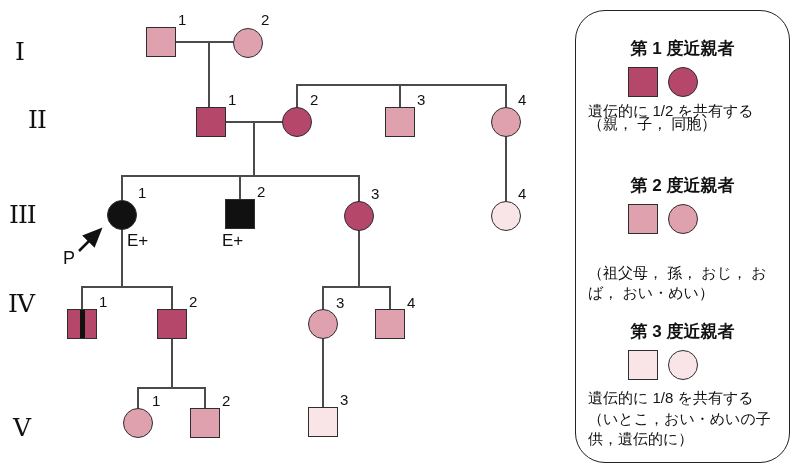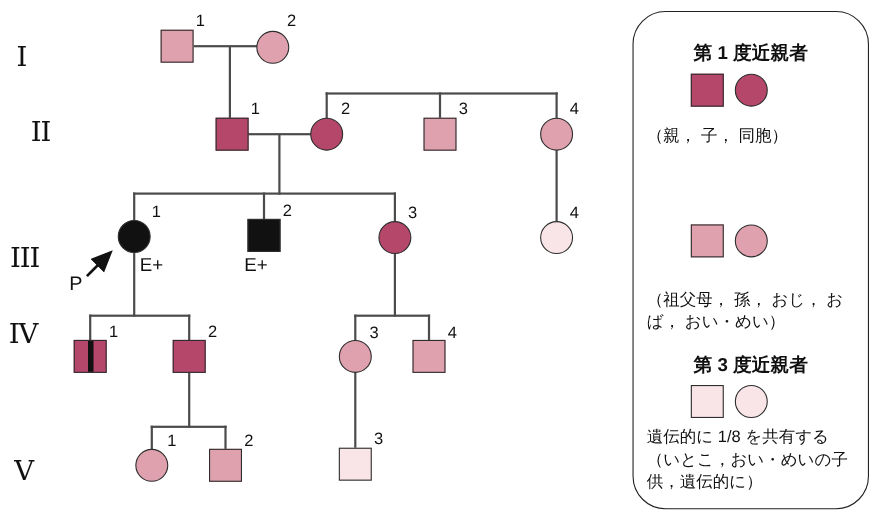--- a/index.html
+++ b/index.html
@@ -46,21 +46,21 @@
     position:absolute;left:588px;width:198px;font-size:15px;line-height:20px;color:#111;
   }
 </style>
 </head>
 <body>
 
 <div id="canvas">
 
   <div class="gen" style="left:15px;top:37px">I</div>
   <div class="gen" style="left:28px;top:105px">II</div>
-  <div class="gen" style="left:9px;top:220px">III</div>
+  <div class="gen" style="left:9px;top:200px">III</div>
   <div class="gen" style="left:8px;top:289px">IV</div>
   <div class="gen" style="left:13px;top:413px">V</div>
 
   <div class="hl" style="left:176px;top:41px;width:58px"></div>
   <div class="vl" style="left:208px;top:42px;height:66px"></div>
   <div class="hl" style="left:225px;top:121px;width:58px"></div>
   <div class="hl" style="left:296px;top:84px;width:211px"></div>
   <div class="vl" style="left:296px;top:84px;height:24px"></div>
   <div class="vl" style="left:399px;top:84px;height:24px"></div>
   <div class="vl" style="left:505px;top:84px;height:24px"></div>
@@ -136,22 +136,24 @@
   <div class="node" style="left: 190px; top: 408px; background: rgb(223, 161, 174);"></div>
   <div class="num" style="left:222px;top:393px">2</div>
   <div class="node" style="left: 308px; top: 407px; background: rgb(249, 228, 231);"></div>
   <div class="num" style="left:340px;top:392px">3</div>
 
   <div class="legend-box"></div>
 
   <div class="ltitle" style="top:37px">第 1 度近親者</div>
   <div class="lshape" style="left: 628px; top: 67px; background: rgb(181, 71, 107);"></div>
   <div class="lshape ci" style="left: 668px; top: 67px; background: rgb(181, 71, 107);"></div>
+  <div class="ltext" style="top:101px">遺伝的に 1/2 を共有する</div>
   <div class="ltext" style="top:114px">（親， 子， 同胞）</div>
 
+  <div class="ltitle" style="top:174px">第 2 度近親者</div>
   <div class="lshape" style="left: 628px; top: 204px; background: rgb(223, 161, 174);"></div>
   <div class="lshape ci" style="left: 668px; top: 204px; background: rgb(223, 161, 174);"></div>
   <div class="ltext" style="top:263px">（祖父母， 孫， おじ， おば， おい・めい）</div>
 
   <div class="ltitle" style="top:320px">第 3 度近親者</div>
   <div class="lshape" style="left: 628px; top: 350px; background: rgb(249, 228, 231);"></div>
   <div class="lshape ci" style="left: 668px; top: 350px; background: rgb(249, 228, 231);"></div>
   <div class="ltext" style="top:388px">遺伝的に 1/8 を共有する</div>
   <div class="ltext" style="top:409px">（いとこ，おい・めいの子供，遺伝的に）</div>
 

